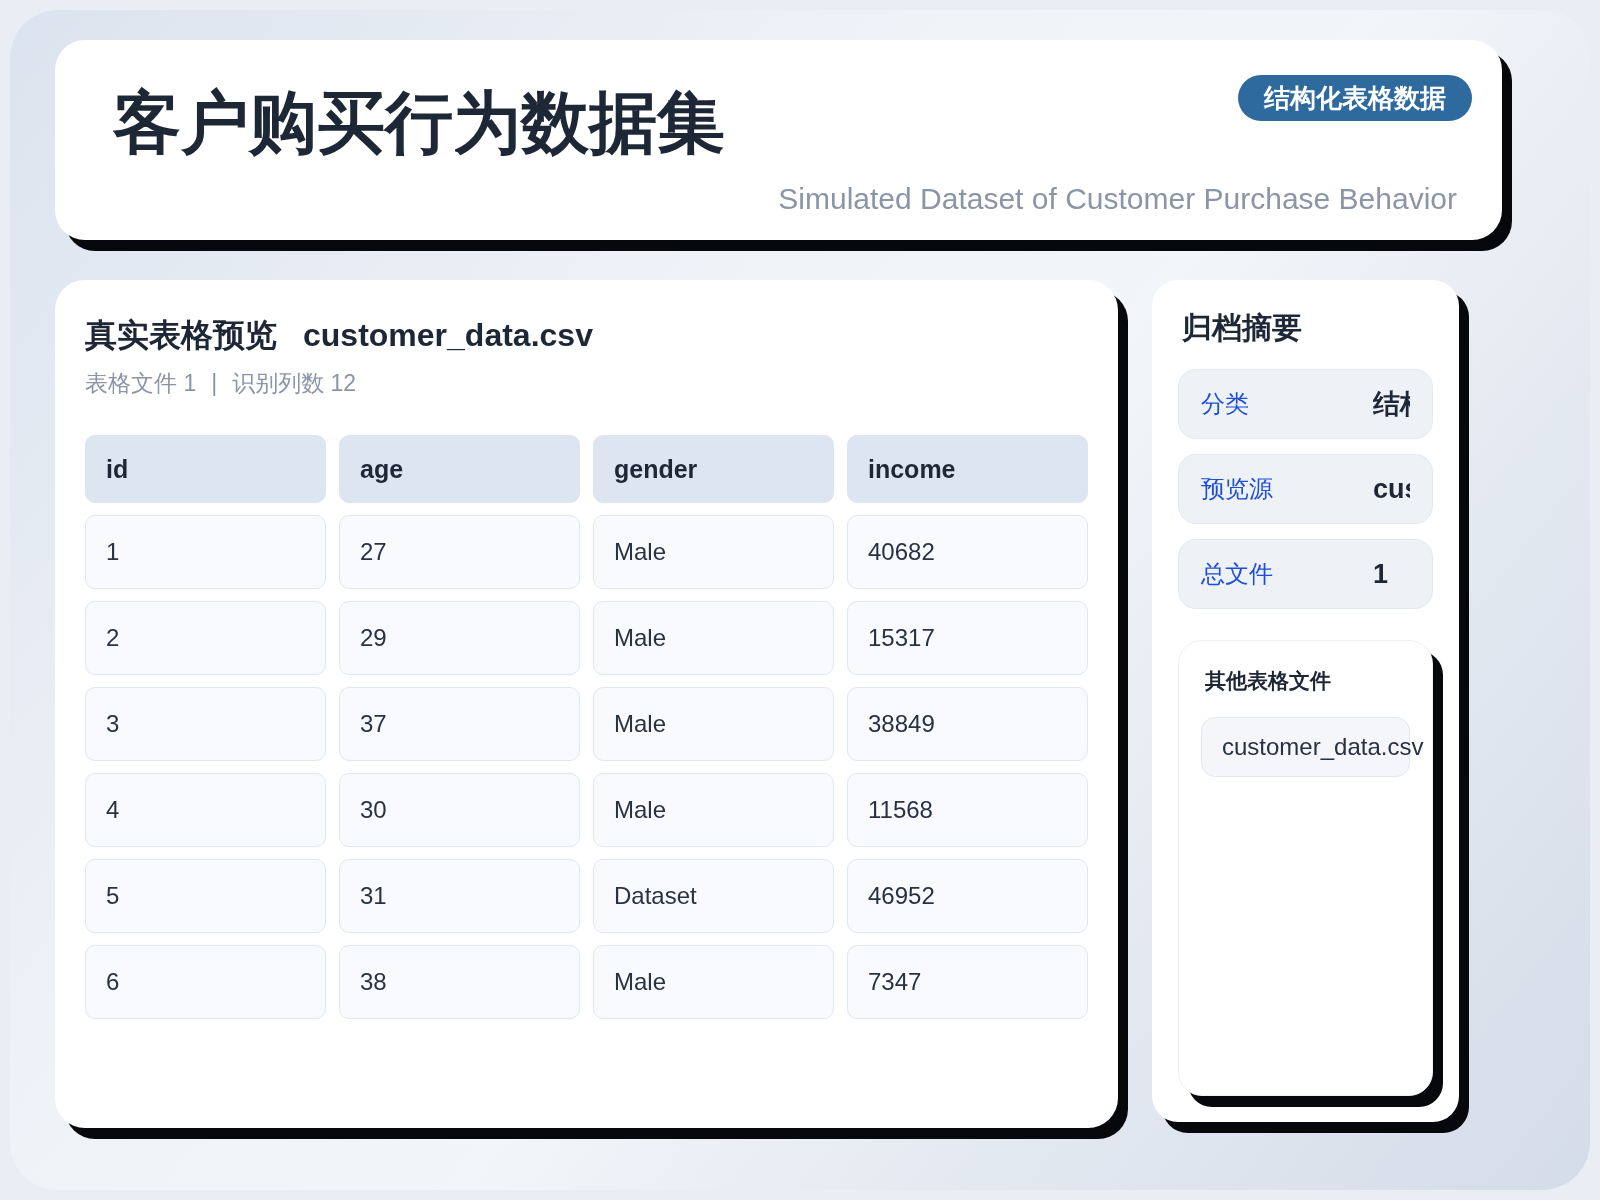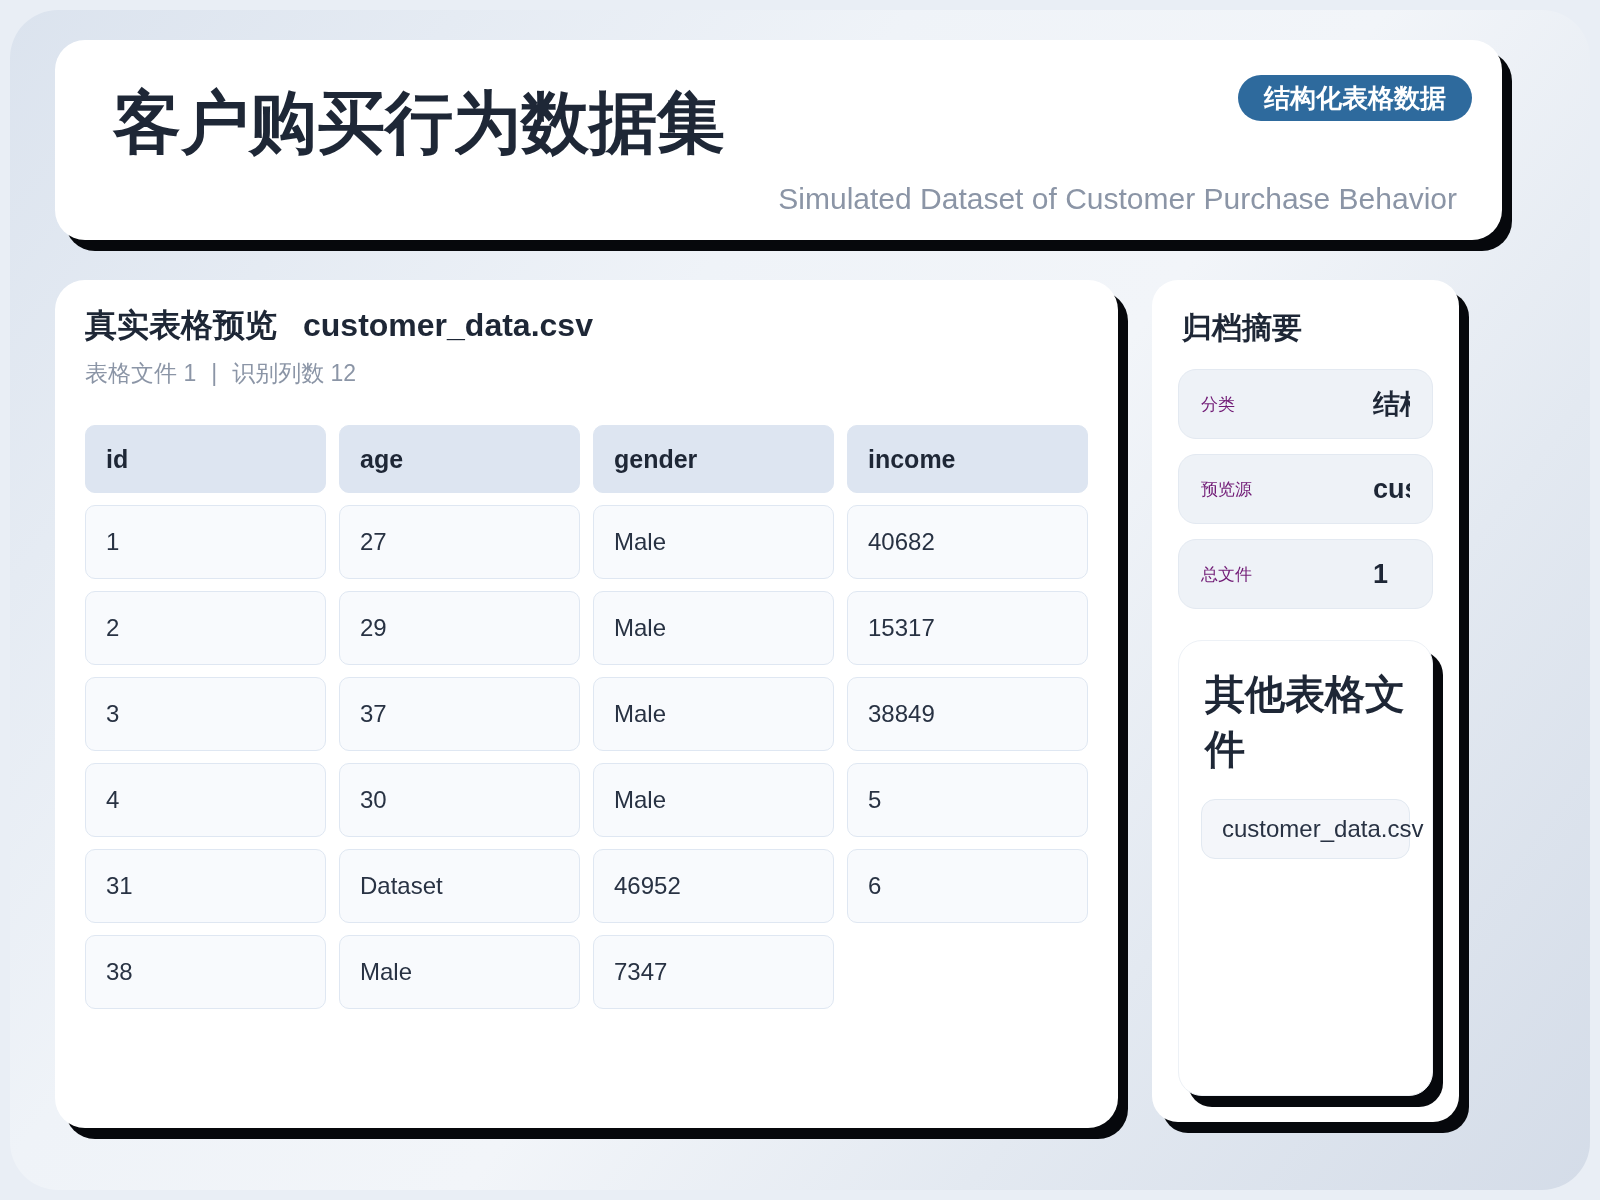--- a/index.html
+++ b/index.html
@@ -53,21 +53,21 @@
     color:#ffffff;
     font-size:26px;font-weight:700;
     padding:10px 26px;
     border-radius:30px;
     line-height:1;
   }
   
   .main-row{display:flex;gap:34px;margin-top:40px;align-items:flex-start;}
   .preview-card{
     width:1063px;height:848px;
-    padding:24px 30px 30px 30px;
+    padding:34px 30px 30px 30px;
   }
   .preview-title-row{display:flex;align-items:baseline;gap:26px;}
   .preview-title-row h2,
   .preview-title-row .filename{
     margin:0;
     font-size:32px;font-weight:800;color:#1e2736;
   }
   .meta{
     margin-top:10px;
     font-size:23px;color:#8b95a6;
@@ -107,33 +107,33 @@
   }
   .stat-row{
     background:var(--statbg);
     border:1px solid #e3e9f1;
     border-radius:18px;
     height:70px;flex:none;
     display:flex;align-items:center;
     padding:0 22px;
     margin-bottom:15px;
   }
-  .stat-label{font-size:17px;color:#701a75;width:128px;flex:none;}
+  .stat-label{font-size:24px;color:#1d4ed8;width:128px;flex:none;}
   .stat-value{font-size:27px;font-weight:800;color:#1e2736;white-space:nowrap;overflow:hidden;margin-left:44px;}
   .inner-card{
     margin-top:16px;flex:1;
     border-radius:24px;
     border:1px solid #edf1f6;
     padding:26px 22px;
     box-shadow:10px 11px 0 var(--shadow);
     background:#ffffff;
   }
   .inner-card h3{
     margin:0 0 22px 4px;
-    font-size:40px;font-weight:800;color:#1e2736;
+    font-size:21px;font-weight:800;color:#1e2736;
   }
   .file-item{
     background:#f4f6fa;
     border:1px solid #e2e9f1;
     border-radius:14px;
     padding:15px 20px;
     font-size:24px;color:#283243;
     margin-bottom:14px;
   }
 </style>
@@ -175,20 +175,21 @@
           <div class="cell">29</div>
           <div class="cell">Male</div>
           <div class="cell">15317</div>
           <div class="cell">3</div>
           <div class="cell">37</div>
           <div class="cell">Male</div>
           <div class="cell">38849</div>
           <div class="cell">4</div>
           <div class="cell">30</div>
           <div class="cell">Male</div>
+          <div class="cell">11568</div>
           <div class="cell">5</div>
           <div class="cell">31</div>
           <div class="cell">Dataset</div>
           <div class="cell">46952</div>
           <div class="cell">6</div>
           <div class="cell">38</div>
           <div class="cell">Male</div>
           <div class="cell">7347</div>
         </div>
     </section>

